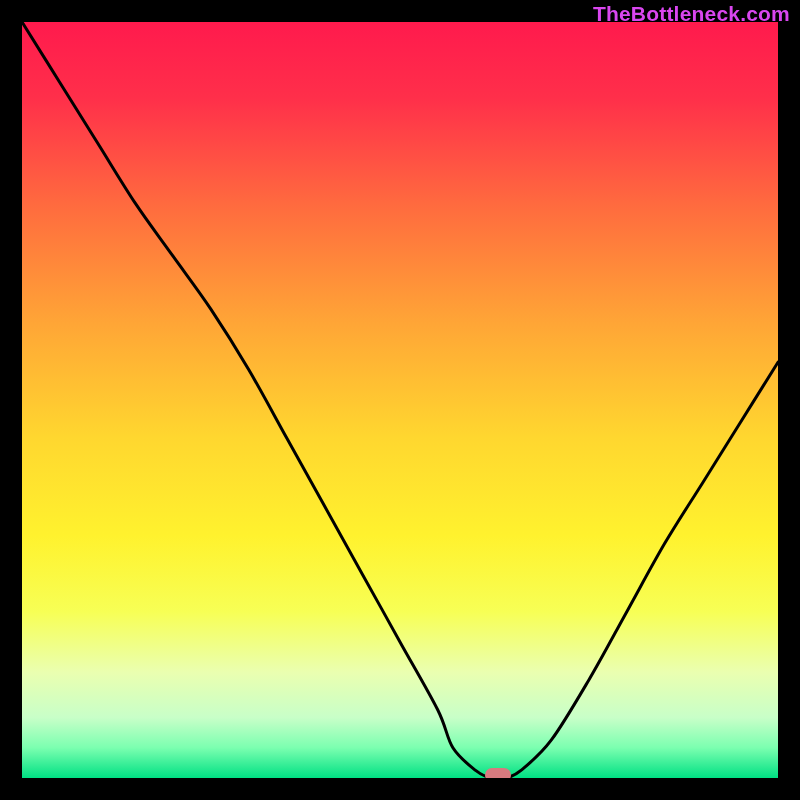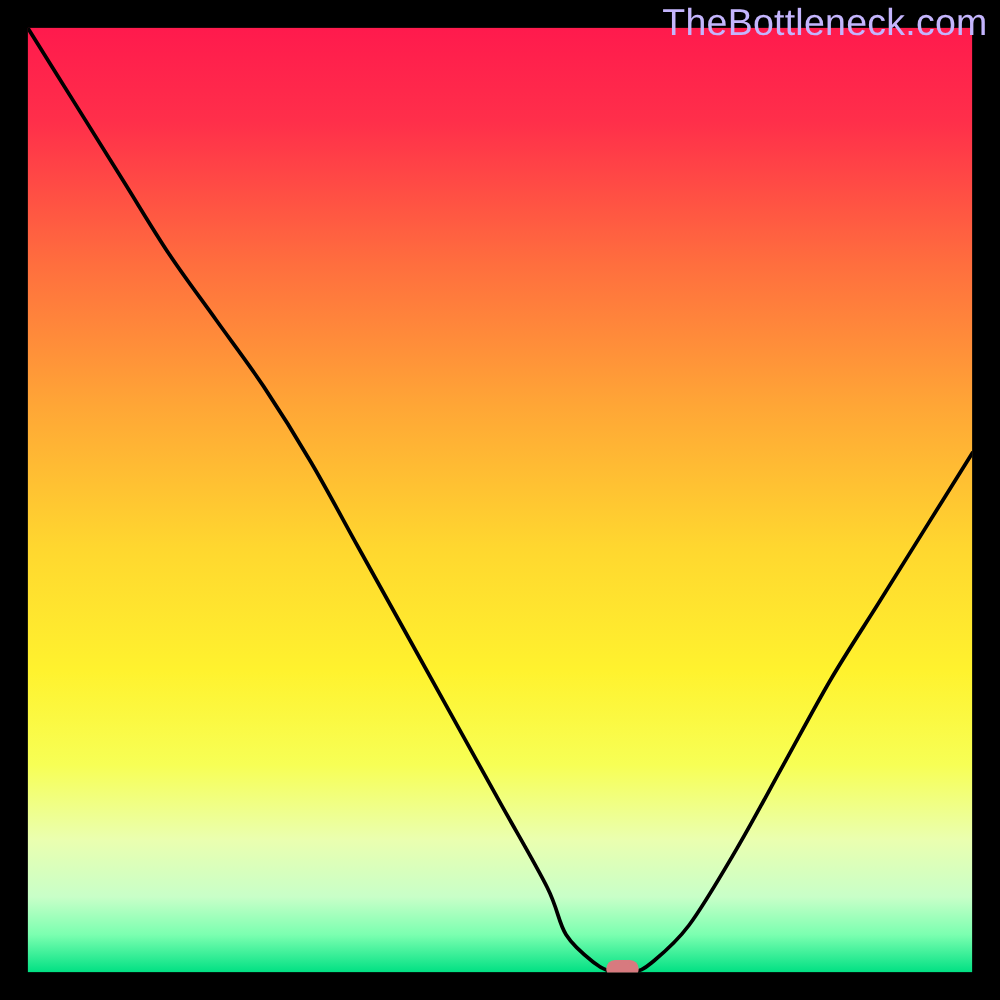--- a/index.html
+++ b/index.html
@@ -22,23 +22,23 @@
     left: 22px;
     top: 22px;
     width: 756px;
     height: 756px;
     overflow: hidden;
   }
   .watermark {
     position: absolute;
     top: 2px;
     right: 10px;
-    color: #c4b5fd;
-    font-size: 30px;
-    font-weight: 400;
+    color: #d946ef;
+    font-size: 21px;
+    font-weight: 700;
     letter-spacing: 0.2px;
     user-select: none;
   }
   .marker {
     position: absolute;
     width: 26px;
     height: 14px;
     border-radius: 7px;
     background: #d77a7f;
   }

